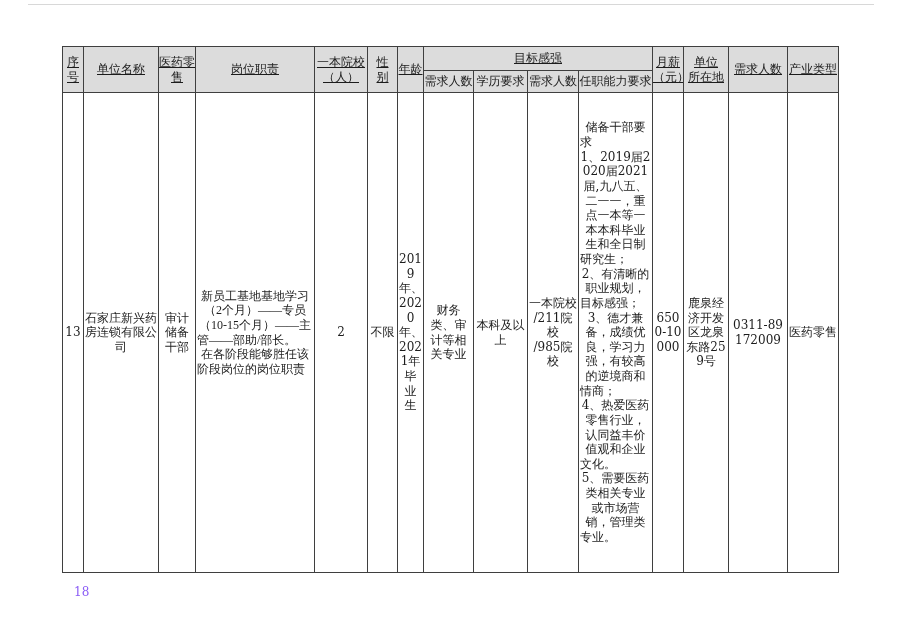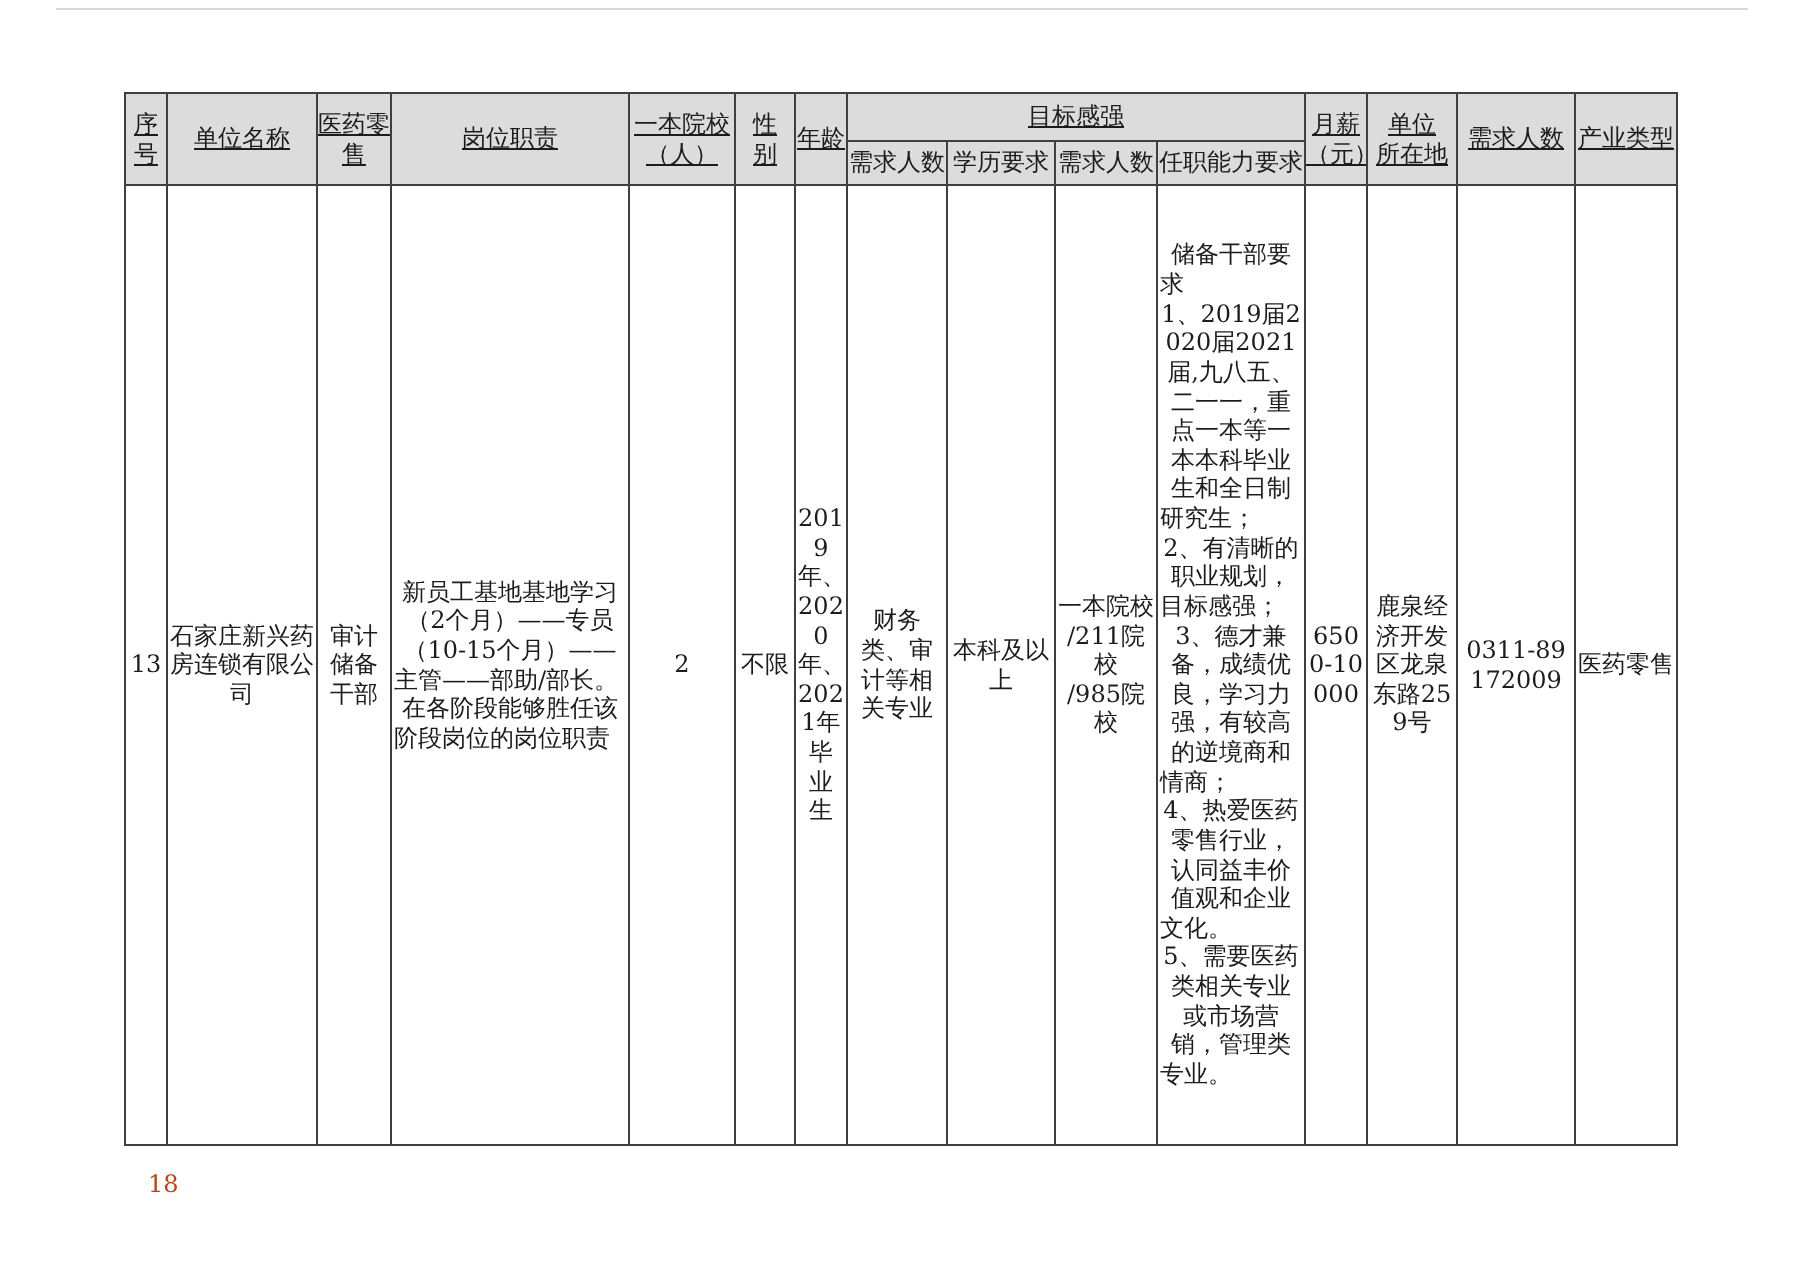--- a/index.html
+++ b/index.html
@@ -22,24 +22,24 @@
   }
   .job-table td {
     background:#ffffff; padding:0 1px; text-align:center; word-break:break-all;margin-left:28px;
   }
   tr.hrow1 { height:24px;text-decoration:underline; }
   tr.hrow2 { height:22px; }
   tr.datarow { height:480px; }
   .pre { white-space:pre-line; }
   .just { text-align:justify; text-align-last:left; }
   .p0 { padding:0; }
-  .p2 { padding:0 2px; }
+  .p2 { padding:0 2px;font-family:Liberation Serif, serif; }
   .nobreak { word-break:normal; }
   .pagenum {
-    position:absolute; left:74px; top:585px; font-size:12px; color:#c2410c;
+    position:absolute; left:74px; top:585px; font-size:12px; color:#8b5cf6;
   }
 </style>
 </head>
 <body>
 
 <div class="topline"></div>
 
 <table class="job-table">
   <colgroup>
     <col style="width:21px">

